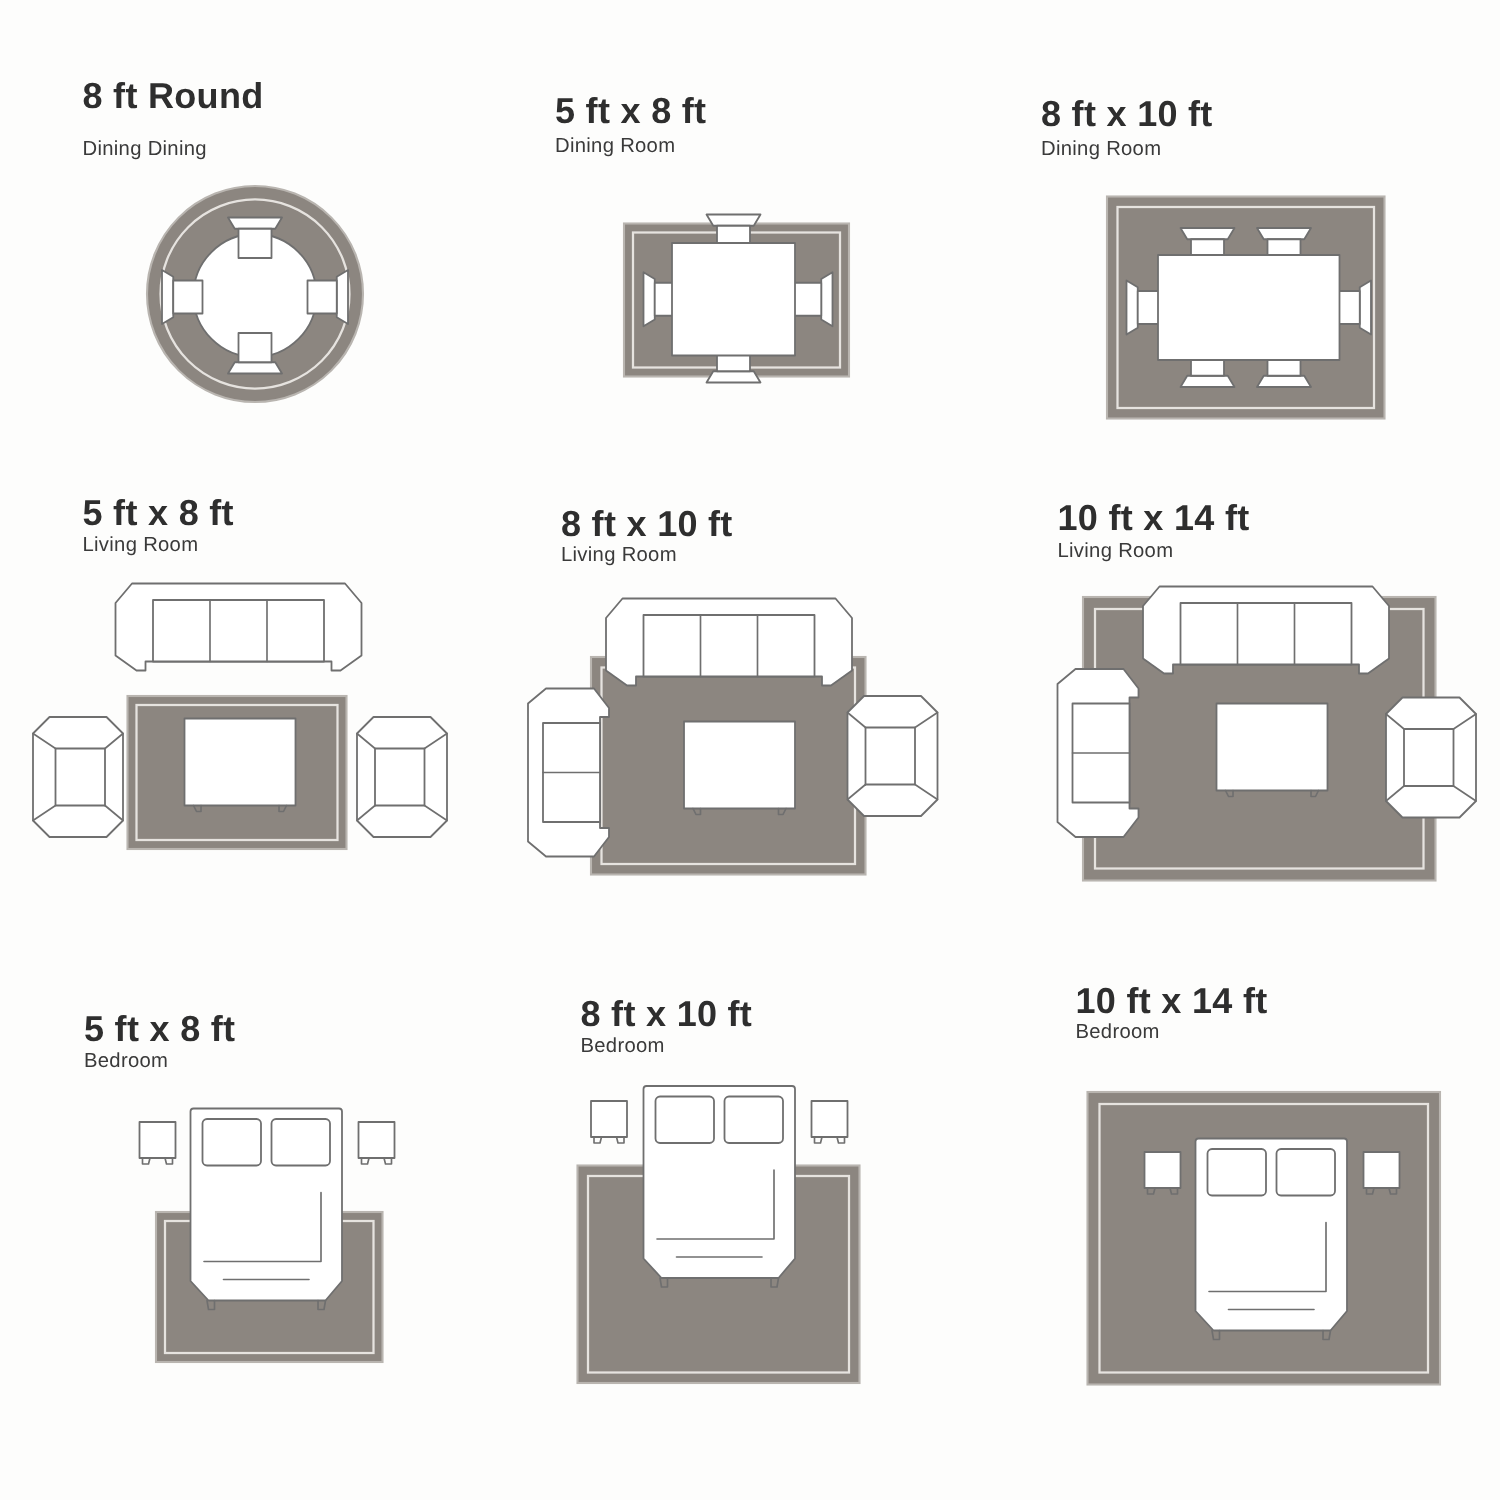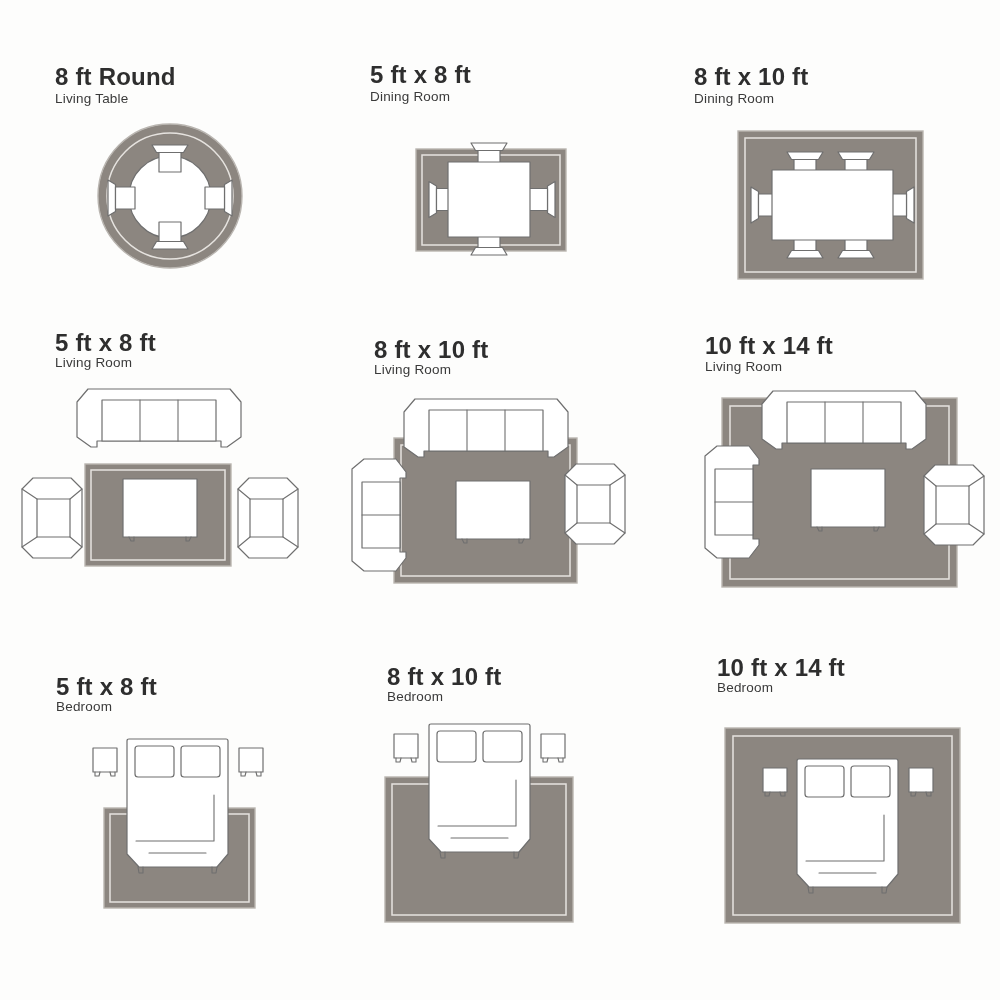--- a/index.html
+++ b/index.html
@@ -70,22 +70,22 @@
       <g id="sym-ctable">
         <rect class="furn" x="1" y="1" width="74" height="58"></rect>
         <path class="fln" d="M7 59 L9 63 L12 63 L12 59"></path>
         <path class="fln" d="M64 59 L64 63 L67 63 L69 59"></path>
       </g>
     </defs>
   </svg>
 
   
   <div class="panel">
-    <h2 class="t" style="left:55px;top:64px">8 ft Round</h2>
-    <div class="s" style="left:55px;top:92px">Living Table</div>
+    <h2 class="t" style="left:55px;top:52px">8 ft Round</h2>
+    <div class="s" style="left:55px;top:92px">Dining Dining</div>
     <svg class="scene" style="left:90px;top:118px" width="165" height="160" viewBox="0 0 165 160">
       <circle class="rugf" cx="80" cy="78" r="72"></circle>
       <circle class="rugl" cx="80" cy="78" r="63"></circle>
       <circle class="furn" cx="80" cy="79" r="41"></circle>
       <use href="#sym-chair" transform="translate(62,27)"></use>
       <use href="#sym-chair" transform="translate(98,131) rotate(180)"></use>
       <use href="#sym-chair" transform="translate(18,98) rotate(-90)"></use>
       <use href="#sym-chair" transform="translate(142,62) rotate(90)"></use>
     </svg>
   </div>

